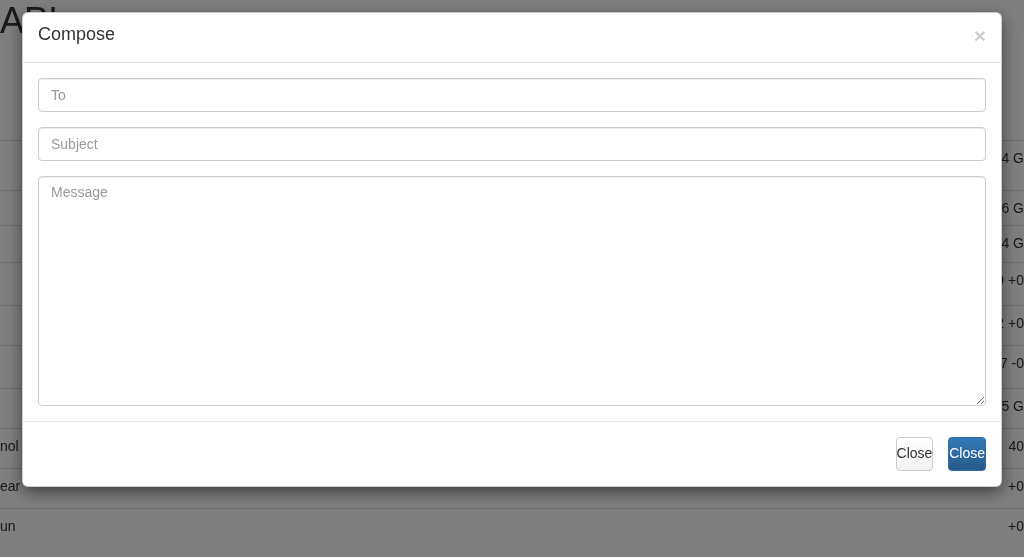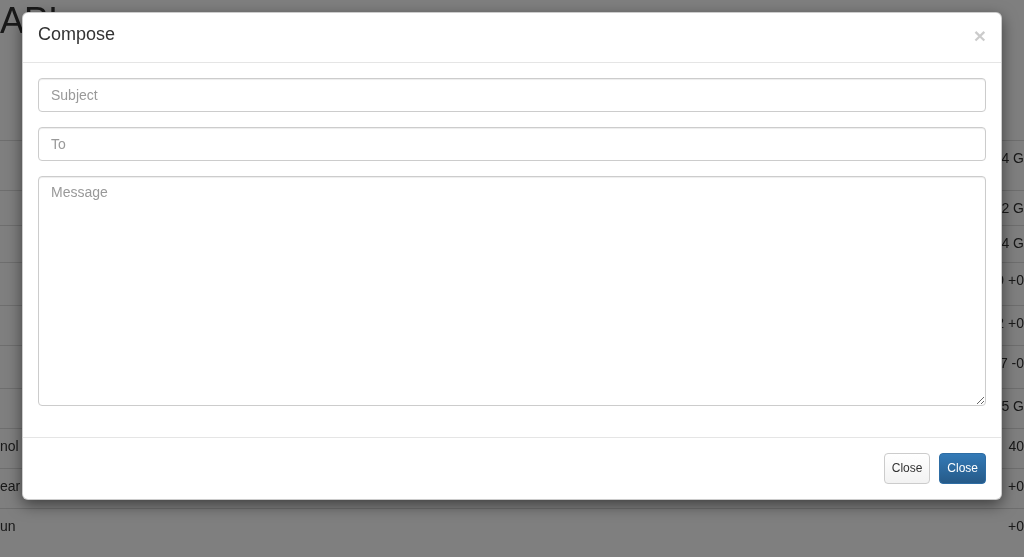--- a/index.html
+++ b/index.html
@@ -121,31 +121,31 @@
       height: 230px;
       resize: vertical;
     }
     .modal-footer {
       padding: 15px;
       text-align: right;
       border-top: 1px solid #e5e5e5;
     }
     .btn {
       display: inline-block;
-      padding: 6px 7px;
-      font-size: 12px;
+      padding: 6px 0;
+      font-size: 14px;
       font-weight: 400;
       line-height: 1.42857;
       text-align: center;
       white-space: nowrap;
       vertical-align: middle;
       cursor: pointer;
       border: 1px solid transparent;
       border-radius: 4px;
-      margin-left: 5px;
+      margin-left: 11px;
       font-family: inherit;
     }
     .btn-default {
       color: #333;
       background-color: #fff;
       border-color: #ccc;
       background-image: linear-gradient(to bottom, #fff 0, #f2f2f2 100%);
     }
     .btn-primary {
       color: #fff;
@@ -156,21 +156,21 @@
   </style>
 </head>
 <body>
 
 <div class="bg-page">
   <div class="bg-title">API •</div>
   <div class="bg-row" style="top:140px;">
       <span class="right">4 G</span>
     </div>
   <div class="bg-row" style="top:190px;">
-      <span class="right">2 G</span>
+      <span class="right">6 G</span>
     </div>
   <div class="bg-row" style="top:225px;">
       <span class="right">4 G</span>
     </div>
   <div class="bg-row" style="top:262px;">
       <span class="right">9 +0</span>
     </div>
   <div class="bg-row" style="top:305px;">
       <span class="right">2 +0</span>
     </div>
@@ -195,26 +195,26 @@
 </div>
 
 <div class="modal-backdrop">
   <div class="modal-dialog">
     <div class="modal-header">
       <h4 class="modal-title">Compose</h4>
       <button type="button" class="close">×</button>
     </div>
     <div class="modal-body">
       <div class="form-group">
+        <input type="text" class="form-control" placeholder="To" style="">
+      </div>
+      <div class="form-group">
         <input type="text" class="form-control" placeholder="Subject" style="">
       </div>
-      <div class="form-group">
-        <input type="text" class="form-control" placeholder="To" style="">
-      </div>
-      <div class="form-group" style="margin-bottom:16px;">
+      <div class="form-group" style="margin-bottom:0;">
         <textarea class="form-control" placeholder="Message" style=""></textarea>
       </div>
     </div>
     <div class="modal-footer">
       <button type="button" class="btn btn-default">Close</button>
       <button type="button" class="btn btn-primary">Close</button>
     </div>
   </div>
 </div>
 

